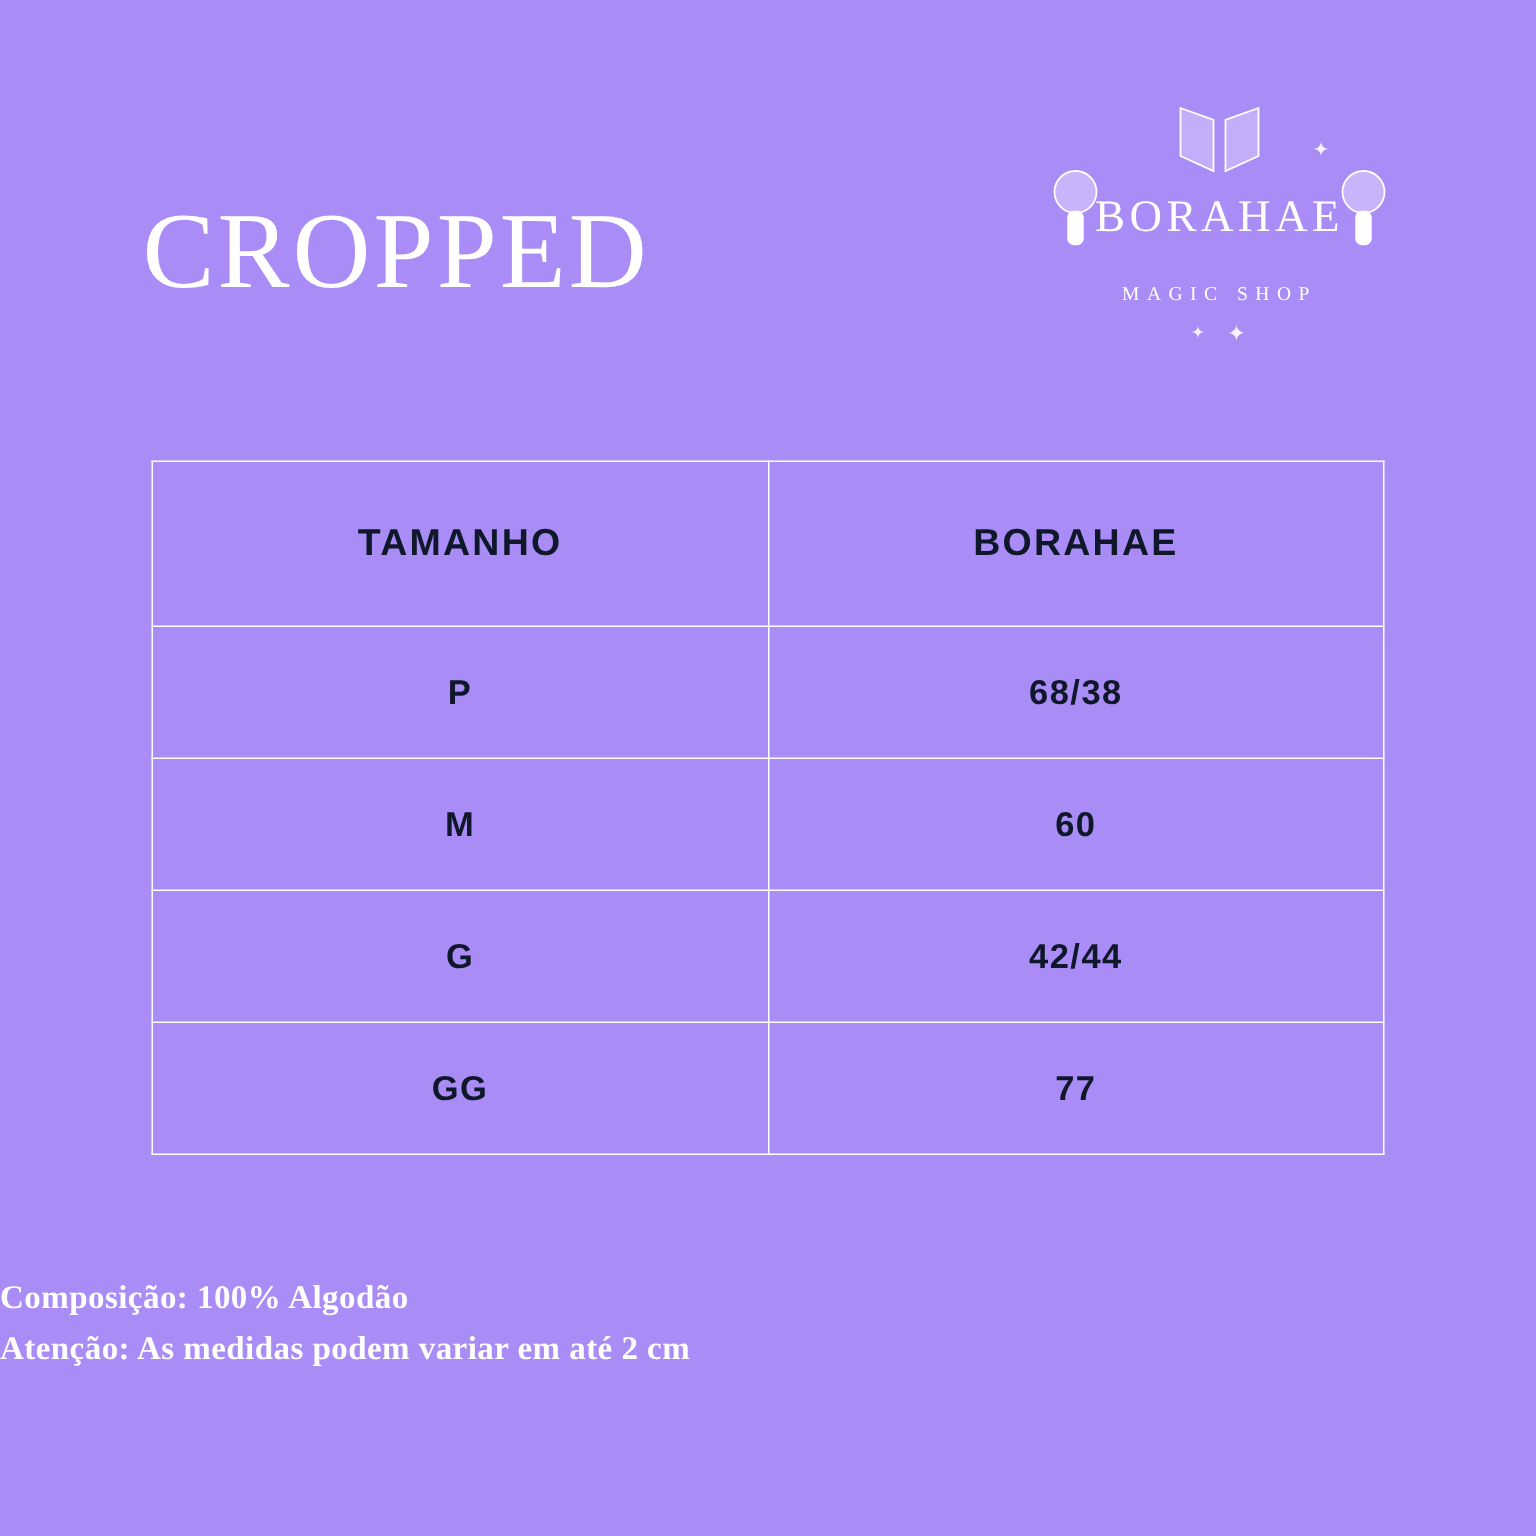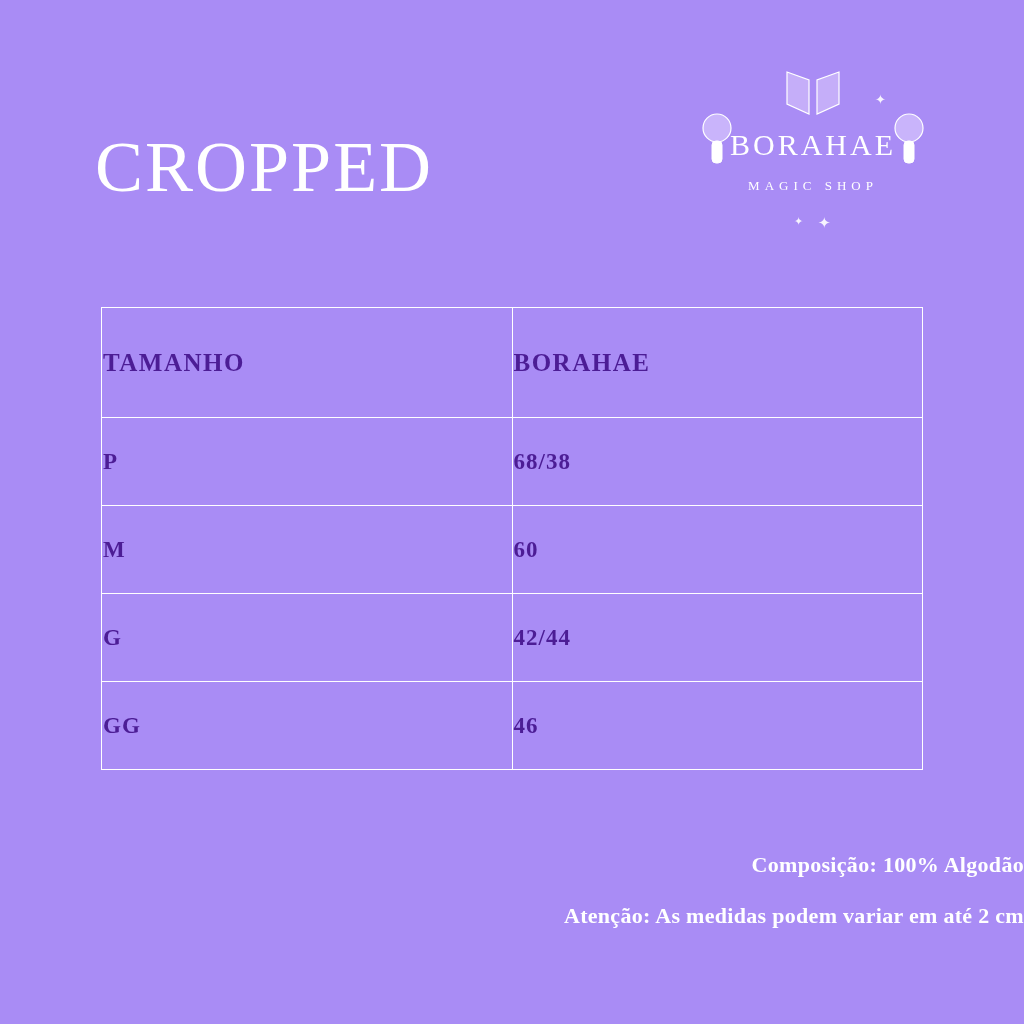--- a/index.html
+++ b/index.html
@@ -61,21 +61,21 @@
     letter-spacing: 3px;
     color: #ffffff;
     position: relative;
     z-index: 2;
   }
   .logo-sub {
     font-family: "Liberation Serif", serif;
     font-size: 13px;
     letter-spacing: 5px;
     color: #ffffff;
-    margin-top: 16px;
+    margin-top: 26px;
   }
   .logo-lamp {
     position: absolute;
     top: 40px;
   }
   .logo-lamp.left { left: 2px; }
   .logo-lamp.right { right: 2px; }
   .logo-sparkle {
     position: absolute;
     color: #ffffff;
@@ -90,23 +90,23 @@
   .size-table {
     position: absolute;
     left: 101px;
     top: 307px;
     width: 822px;
     border-collapse: collapse;
     table-layout: fixed;
   }
   .size-table td, .size-table th {
     border: 1px solid #ffffff;
-    text-align: left;
-    color: #4c1d95;
-    font-family: Liberation Serif, serif;
+    text-align: center;
+    color: #0f172a;
+    font-family: Liberation Sans, sans-serif;
     font-weight: bold;
   }
   .size-table thead th {
     height: 107px;
     font-size: 25px;
     letter-spacing: 1.5px;
   }
   .size-table tbody td {
     height: 85px;
     font-size: 23px;
@@ -114,31 +114,31 @@
   }
   .col-size { width: 50%; }
   .col-measure { width: 50%; }
 
   
   .notes {
     position: absolute;
     left: 0;
     right: 0;
     top: 852px;
-    text-align: right;
+    text-align: left;
   }
   .note {
     font-family: "Liberation Serif", serif;
     font-weight: bold;
     color: #ffffff;
     font-size: 22px;
     letter-spacing: .3px;
   }
   .note + .note {
-    margin-top: 25px;
+    margin-top: 8px;
   }
 </style>
 </head>
 <body>
 
 <div class="page">
 
   <div class="title">CROPPED</div>
 
   <div class="logo">
@@ -178,21 +178,21 @@
       <tr>
         <td>M</td>
         <td>60</td>
       </tr>
       <tr>
         <td>G</td>
         <td>42/44</td>
       </tr>
       <tr>
         <td>GG</td>
-        <td>46</td>
+        <td>77</td>
       </tr>
     </tbody>
   </table>
 
   <div class="notes">
     <div class="note">Composição: 100% Algodão</div>
     <div class="note">Atenção: As medidas podem variar em até 2 cm</div>
   </div>
 
 </div>

